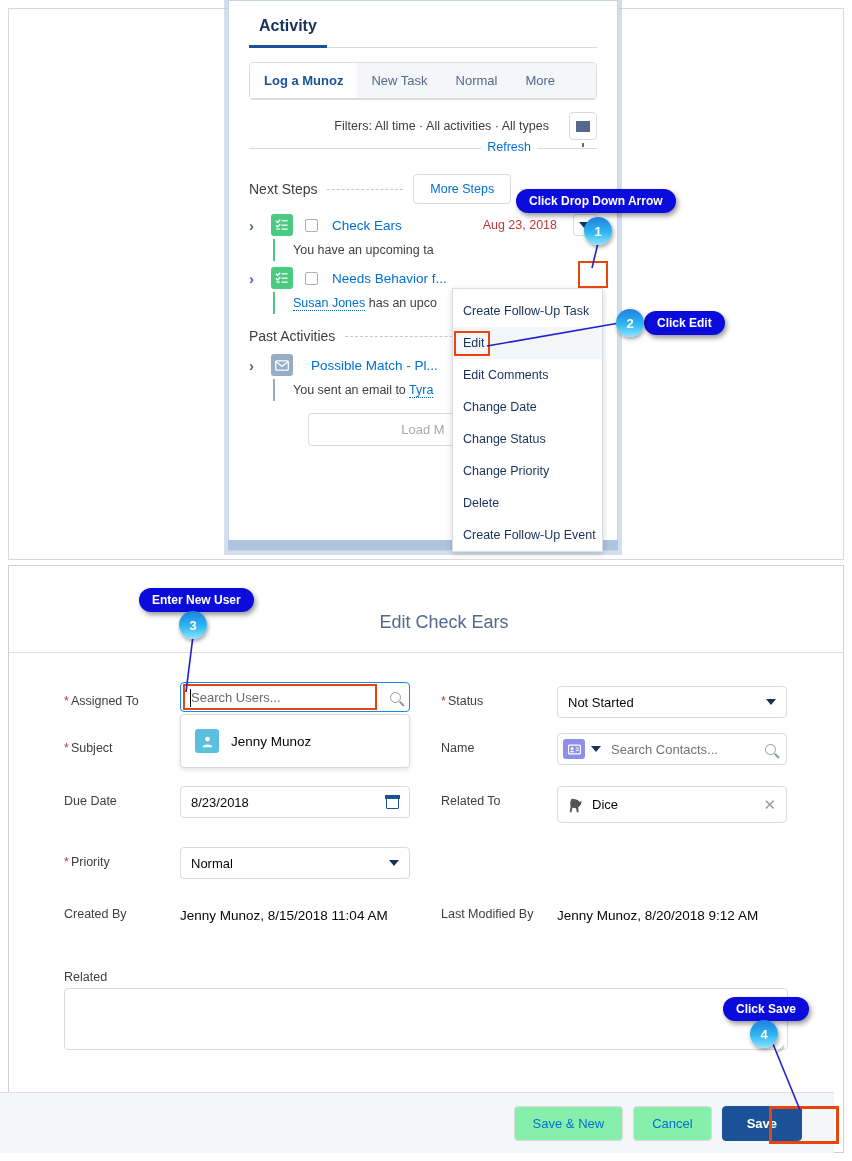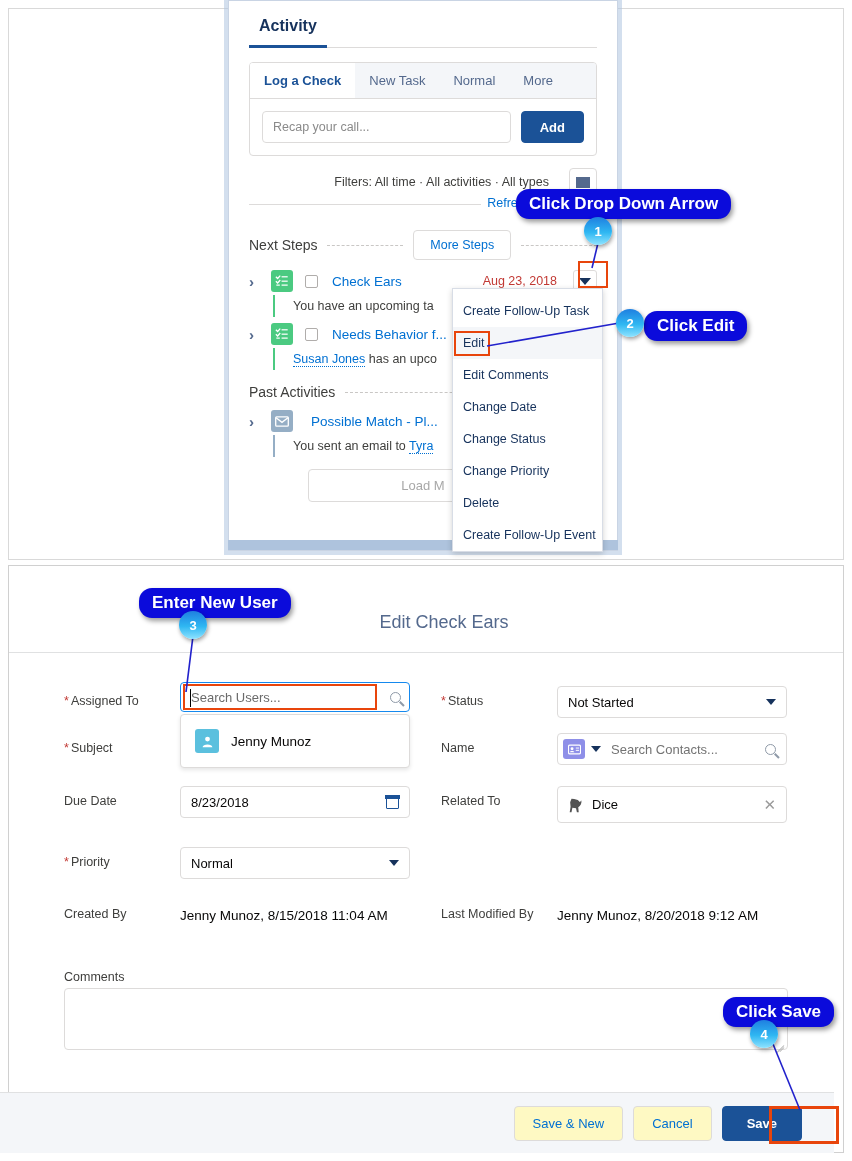--- a/index.html
+++ b/index.html
@@ -547,21 +547,21 @@
     border-top: 1px solid #e0e1e2;
     display: flex;
     align-items: center;
     justify-content: flex-end;
     gap: 10px;
     padding-right: 32px;
   }
   .btn-neutral {
     border: 1px solid #dddbda;
     border-radius: 4px;
-    background: #fef9c3;
+    background: #86efac;
     color: #0070d2;
     font-size: 13px;
     padding: 9px 18px;
     cursor: pointer;
     font-family: "Liberation Sans", sans-serif;
   }
   .btn-brand {
     border: 1px solid #1b5297;
     border-radius: 4px;
     background: #1b5297;
@@ -579,21 +579,21 @@
     border: 3px solid #e8450c;
     pointer-events: none;
     z-index: 40;
   }
 
   
   .callout {
     position: absolute;
     background: #0b0bdb;
     color: #fff;
-    font-size: 17px;
+    font-size: 12px;
     font-weight: bold;
     border-radius: 13px;
     padding: 5px 13px;
     white-space: nowrap;
     box-shadow: 2px 3px 5px rgba(0,0,0,0.4);
     z-index: 60;
   }
   .step-badge {
     position: absolute;
     width: 28px; height: 28px;
@@ -624,28 +624,24 @@
 
   <div class="activity-panel">
 
     <div class="activity-tab-head">
       <span class="activity-tab-title">Activity</span>
       <div class="tab-underline-rest"></div>
     </div>
 
     <div class="compose-box">
       <div class="compose-tabs">
-        <div class="compose-tab active">Log a Check</div>
+        <div class="compose-tab active">Log a Munoz</div>
         <div class="compose-tab">New Task</div>
         <div class="compose-tab">Normal</div>
         <div class="compose-tab">More</div>
-      </div>
-      <div class="compose-body">
-        <div class="recap-input">Recap your call...</div>
-        <button class="add-btn">Add</button>
       </div>
     </div>
 
     <div class="filters-row">
       <span class="filters-text">Filters: All time · All activities · All types</span>
       <div class="filter-btn">
         <span class="funnel"></span>
       </div>
     </div>
 
@@ -861,21 +857,21 @@
       <span class="val">Dice</span>
       <span class="icon-right close-x">✕</span>
     </span>
   </div>
 
   <div class="field-row" style="left:441px; top:903px; width:400px;">
     <span class="f-label" style="width:116px; padding-top:4px;">Last Modified By</span>
     <span class="static-val">Jenny Munoz, 8/20/2018 9:12 AM</span>
   </div>
 
-  <div class="comments-label">Comments</div>
+  <div class="comments-label">Related</div>
   <div class="comments-box">
     <span class="resize-grip">
       <i style="width:10px; top:8px;"></i>
       <i style="width:6px; top:10px;"></i>
     </span>
   </div>
 
   <div class="modal-footer">
     <button class="btn-neutral">Save &amp; New</button>
     <button class="btn-neutral">Cancel</button>

